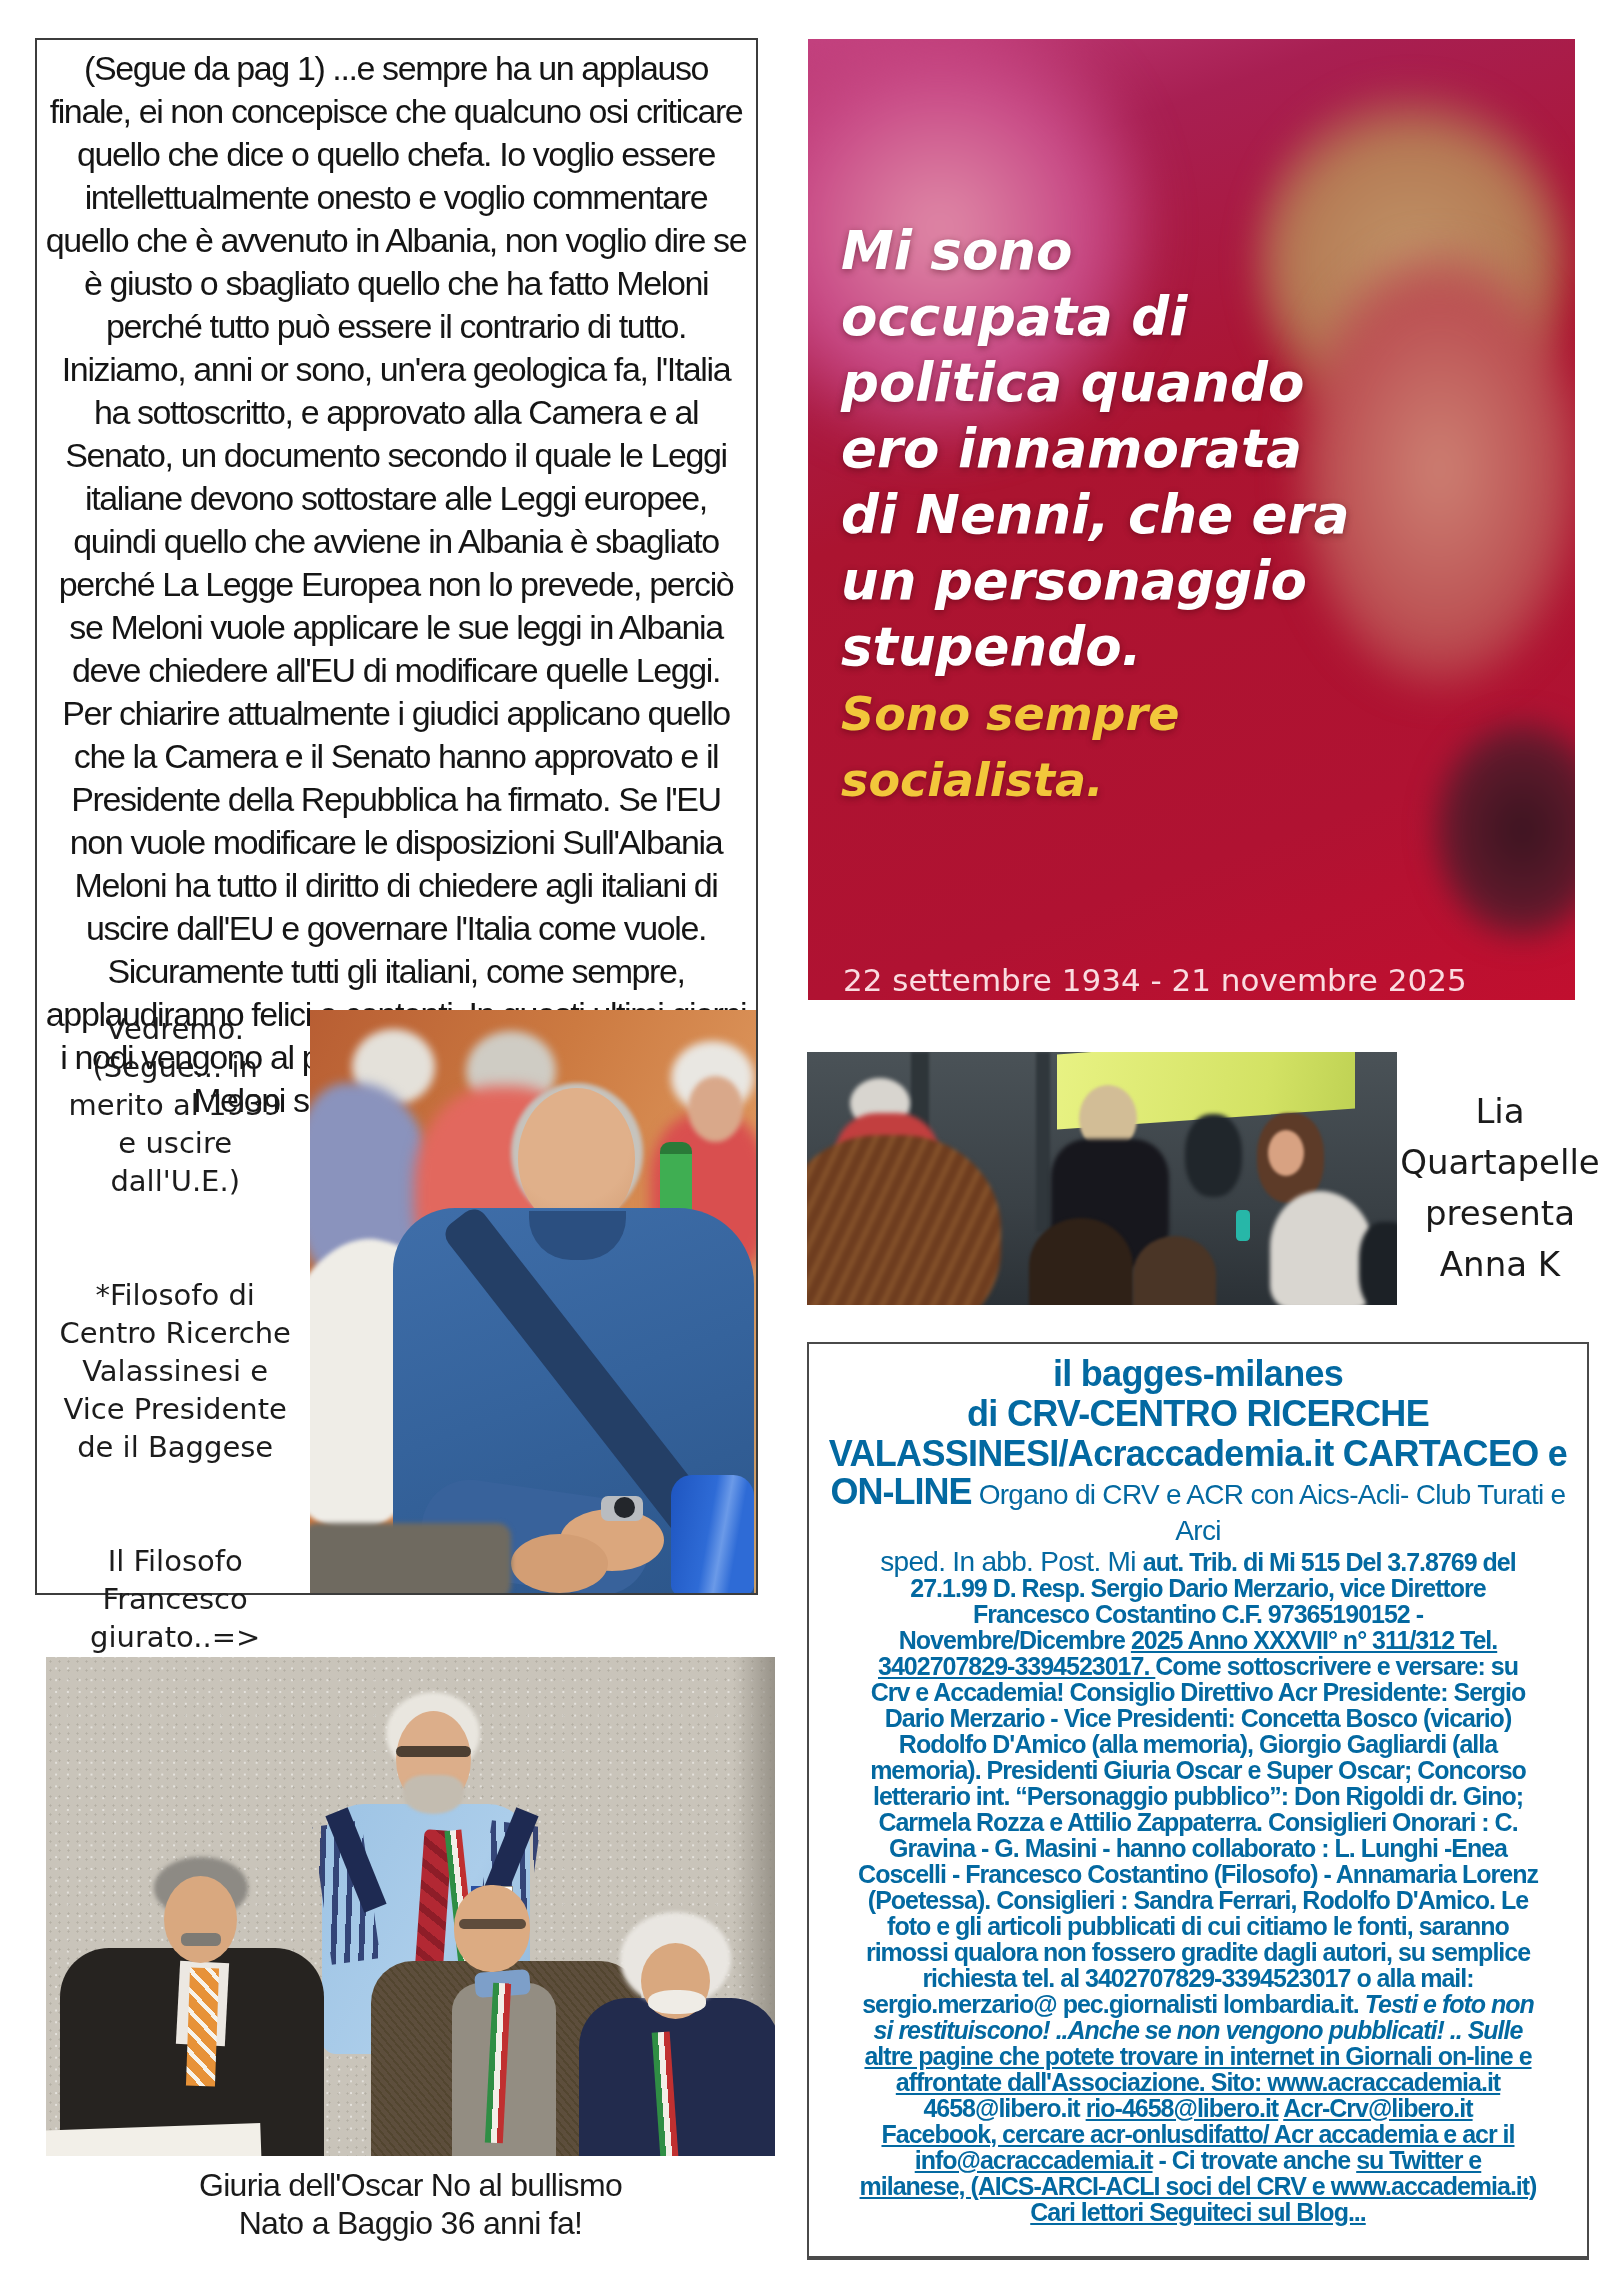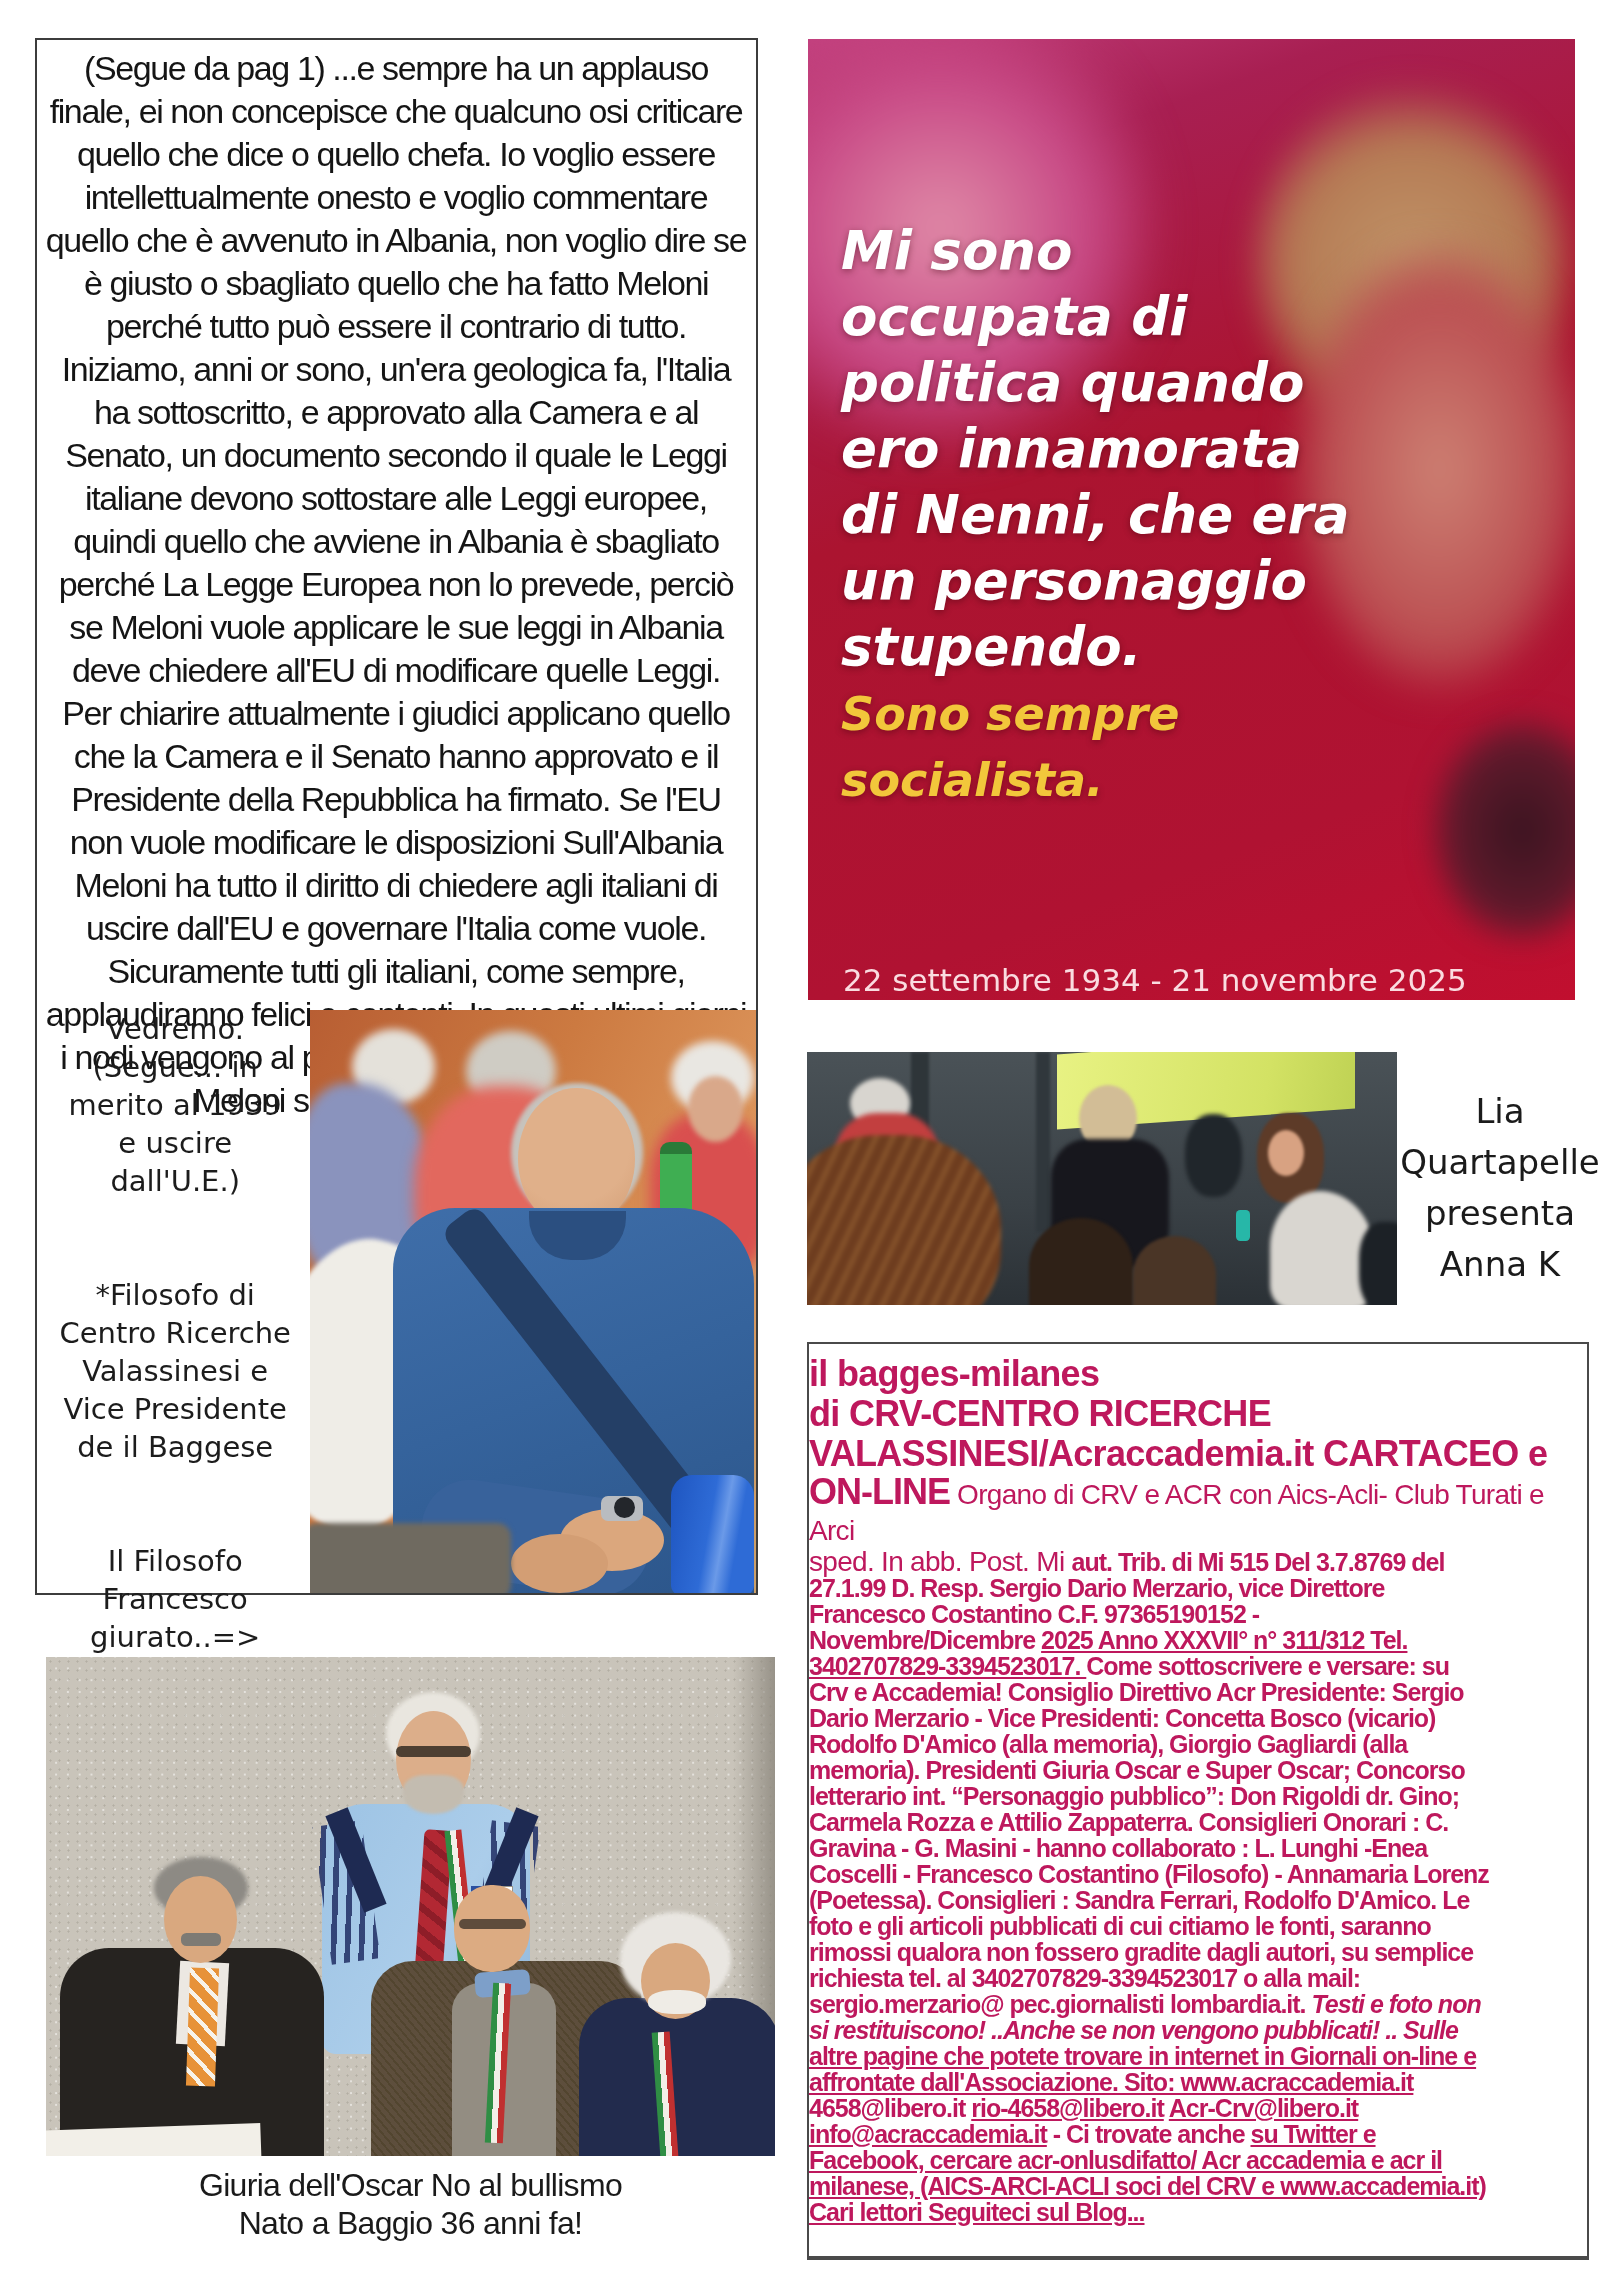--- a/index.html
+++ b/index.html
@@ -124,21 +124,21 @@
   #jr-m3-ribbon{left:610px;top:375px;width:18px;height:125px;position:absolute;transform:rotate(-4deg);
       background:linear-gradient(90deg,#2f8e44 0 33%,#f2efe8 33% 66%,#c03030 66% 100%);}
   #jr-paper{left:-14px;top:470px;width:229px;height:42px;background:#f2efe8;position:absolute;transform:rotate(-2deg);filter:blur(0.7px);}
 
   #jury-caption{left:46px;top:2166px;width:729px;text-align:center;font-size:32px;line-height:38px;
       white-space:pre-line;color:#1a1a1a;letter-spacing:-0.7px;}
 
   
   #masthead-box{left:807px;top:1342px;width:778px;height:902px;border:2.1px solid #4a4a4a;
       border-bottom-width:4.9px;background:#fff;padding-top:9.7px;box-sizing:content-box;}
-  .mline{text-align:left;font-weight:bold;font-size:25px;line-height:26px;letter-spacing:-1px;color:#be185d;}
+  .mline{text-align:center;font-weight:bold;font-size:25px;line-height:26px;letter-spacing:-1px;color:#0369a1;}
   .mline.h{font-size:36px;line-height:40px;letter-spacing:-0.7px;}
   .mline.mix{line-height:35px;}
   .run-big{font-size:36px;}
   .run-r{font-weight:normal;font-size:28px;letter-spacing:-0.7px;}
   .run-u{text-decoration:underline;}
   .run-i{font-style:italic;}
 </style>
 </head>
 <body>
 
@@ -289,21 +289,21 @@
         <div class="mline"><span>Coscelli - Francesco Costantino (Filosofo) - Annamaria Lorenz</span></div>
         <div class="mline"><span>(Poetessa). Consiglieri : Sandra Ferrari, Rodolfo D'Amico. Le</span></div>
         <div class="mline"><span>foto e gli articoli pubblicati di cui citiamo le fonti, saranno</span></div>
         <div class="mline"><span>rimossi qualora non fossero gradite dagli autori, su semplice</span></div>
         <div class="mline"><span>richiesta tel. al 3402707829-3394523017 o alla mail:</span></div>
         <div class="mline"><span>sergio.merzario@ pec.giornalisti lombardia.it. </span><span class="run-i">Testi e foto non</span></div>
         <div class="mline"><span class="run-i">si restituiscono! ..Anche se non vengono pubblicati! .. Sulle</span></div>
         <div class="mline"><span class="run-u">altre pagine che potete trovare in internet in Giornali on-line e</span></div>
         <div class="mline"><span class="run-u">affrontate dall'Associazione. Sito: www.acraccademia.it</span></div>
         <div class="mline"><span>4658@libero.it </span><span class="run-u">rio-4658@libero.it</span><span> </span><span class="run-u">Acr-Crv@libero.it</span></div>
+        <div class="mline"><span class="run-u">Facebook, cercare acr-onlusdifatto/ Acr accademia e acr il</span></div>
         <div class="mline"><span class="run-u">info@acraccademia.it</span><span> - Ci trovate anche </span><span class="run-u">su Twitter e</span></div>
-        <div class="mline"><span class="run-u">Facebook, cercare acr-onlusdifatto/ Acr accademia e acr il</span></div>
         <div class="mline"><span class="run-u">milanese, (AICS-ARCI-ACLI soci del CRV e www.accademia.it)</span></div>
         <div class="mline"><span class="run-u">Cari lettori Seguiteci sul Blog...</span></div>
       </div>
   </div>
 
 </div>
 
 
 </body></html>

